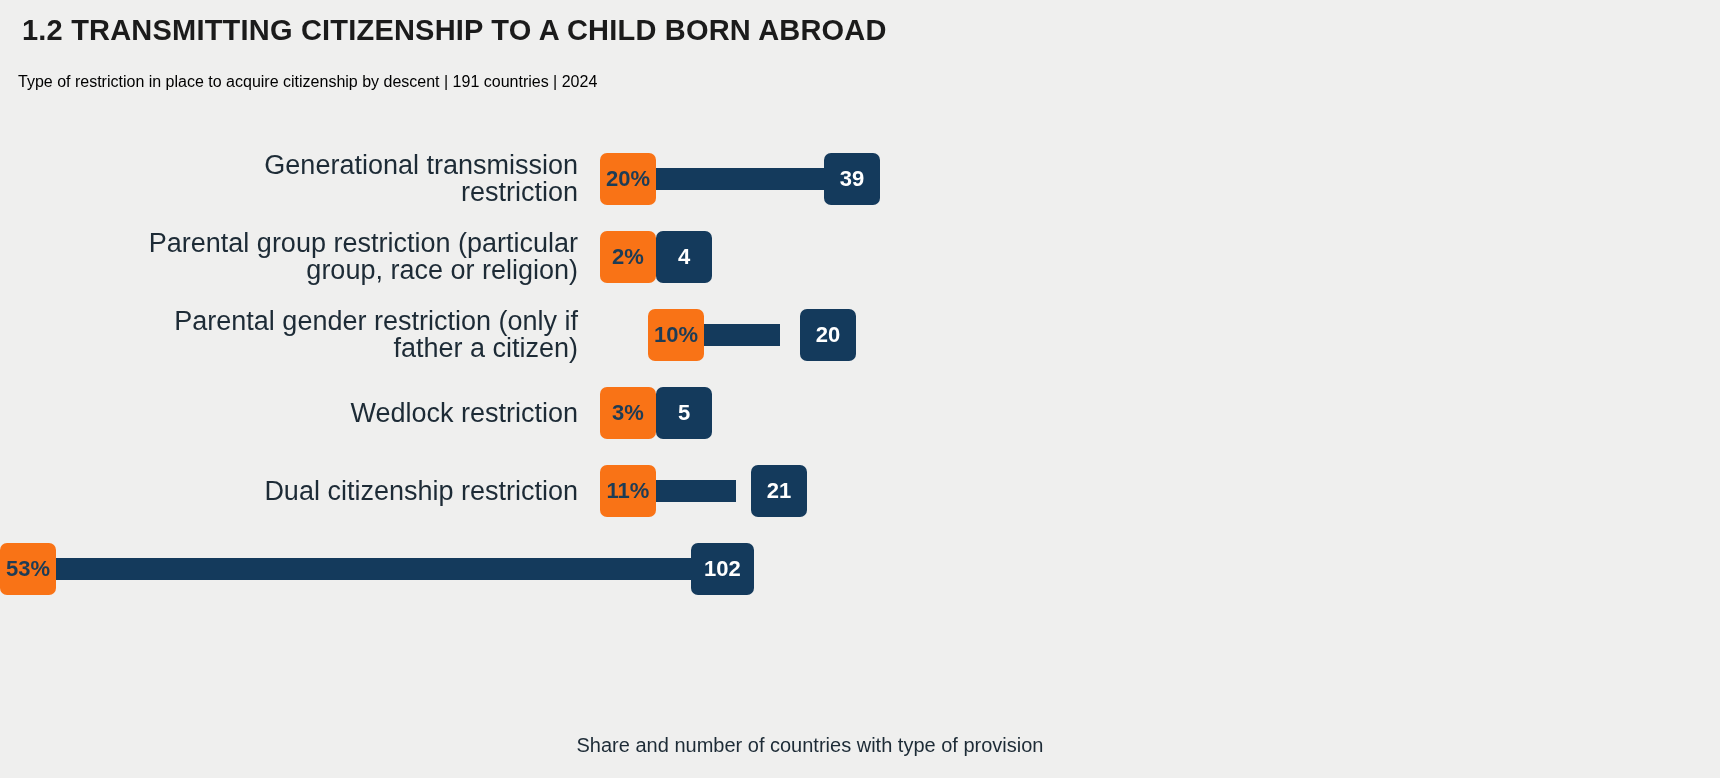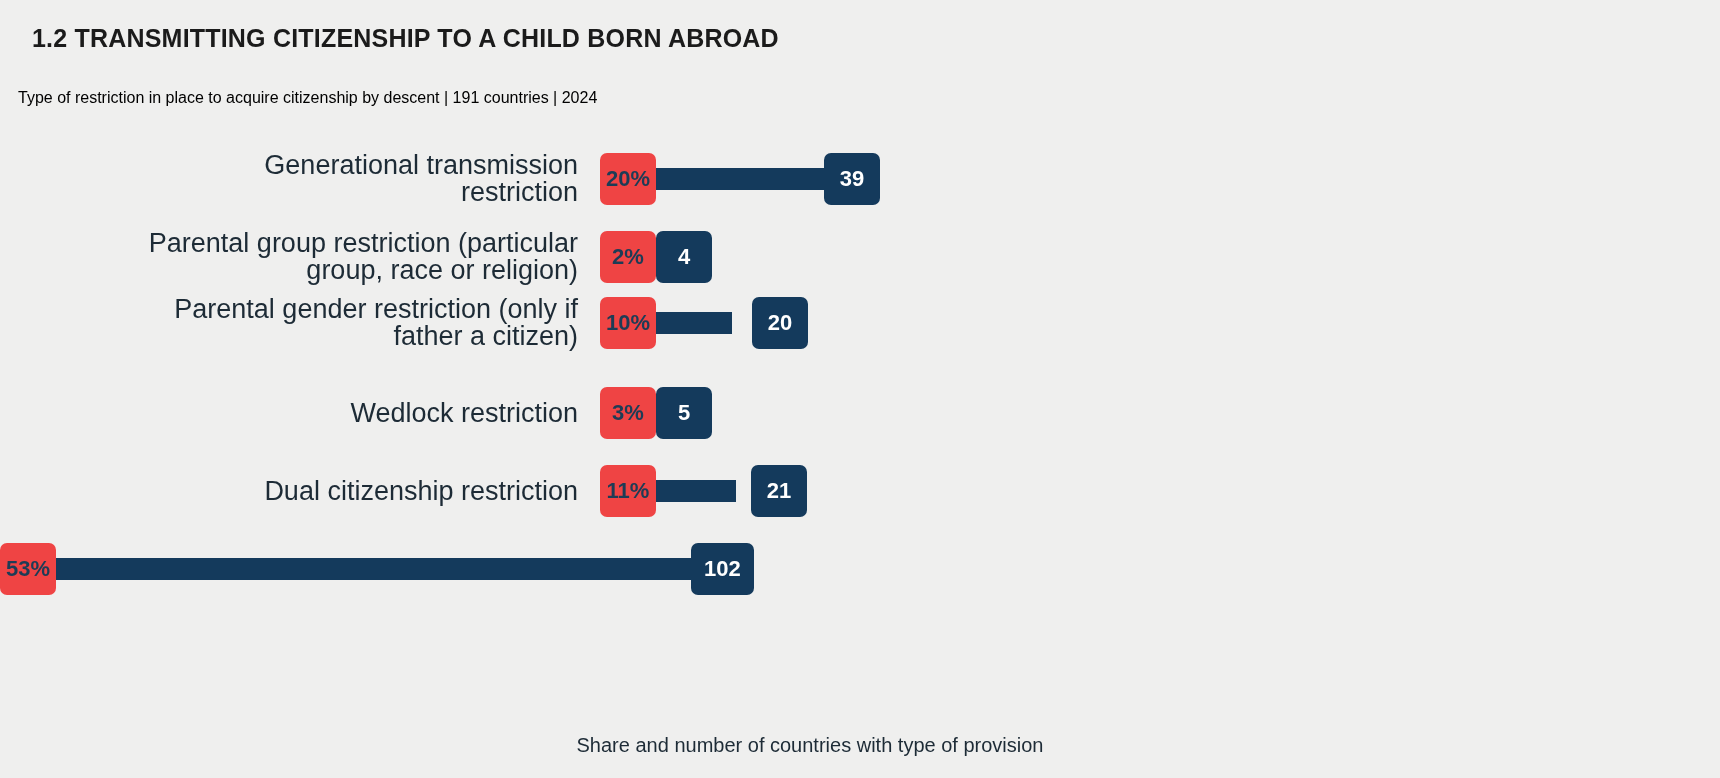--- a/index.html
+++ b/index.html
@@ -22,25 +22,25 @@
   }
 
   
   .header {
     position: absolute;
     left: 18px;
     top: 10px;
     width: 1600px;
   }
   .chart-title {
-    font-size: 25px;
+    font-size: 29px;
     font-weight: bold;
     letter-spacing: 0.2px;
     color: #1b1b1b;
-    margin: 14px;
+    margin: 4px;
     white-space: nowrap;
   }
   .chart-subtitle {
     font-size: 16px;
     font-weight: normal;
     color: #000000;
     margin: 0;
     padding-top: 22px;
     white-space: nowrap;
   }
@@ -95,21 +95,21 @@
 
   
   .pct-badge {
     position: absolute;
     left: 0;
     top: 50%;
     transform: translateY(-50%);
     width: 56px;
     height: 52px;
     border-radius: 7px;
-    background: #ef4444;
+    background: #f97316;
     color: #1d3c56;
     font-size: 22px;
     font-weight: bold;
     display: flex;
     align-items: center;
     justify-content: center;
     z-index: 3;
   }
 
   
@@ -170,21 +170,21 @@
       </div>
       <div class="row" style="top: 78px;">
         <div class="row-label">Parental group restriction (particular
 group, race or religion)</div>
         <div class="bar-area">
           <div class="stem" style="width: 56px;"></div>
           <div class="pct-badge">2%</div>
           <div class="value-box" style="left: 56px;">4</div>
         </div>
       </div>
-      <div class="row" style="top: 144px;">
+      <div class="row" style="top: 156px; gap: 48px;">
         <div class="row-label">Parental gender restriction (only if
 father a citizen)</div>
         <div class="bar-area">
           <div class="stem" style="width: 132px;"></div>
           <div class="pct-badge">10%</div>
           <div class="value-box" style="left: 152px;">20</div>
         </div>
       </div>
       <div class="row" style="top: 234px;">
         <div class="row-label">Wedlock restriction</div>

